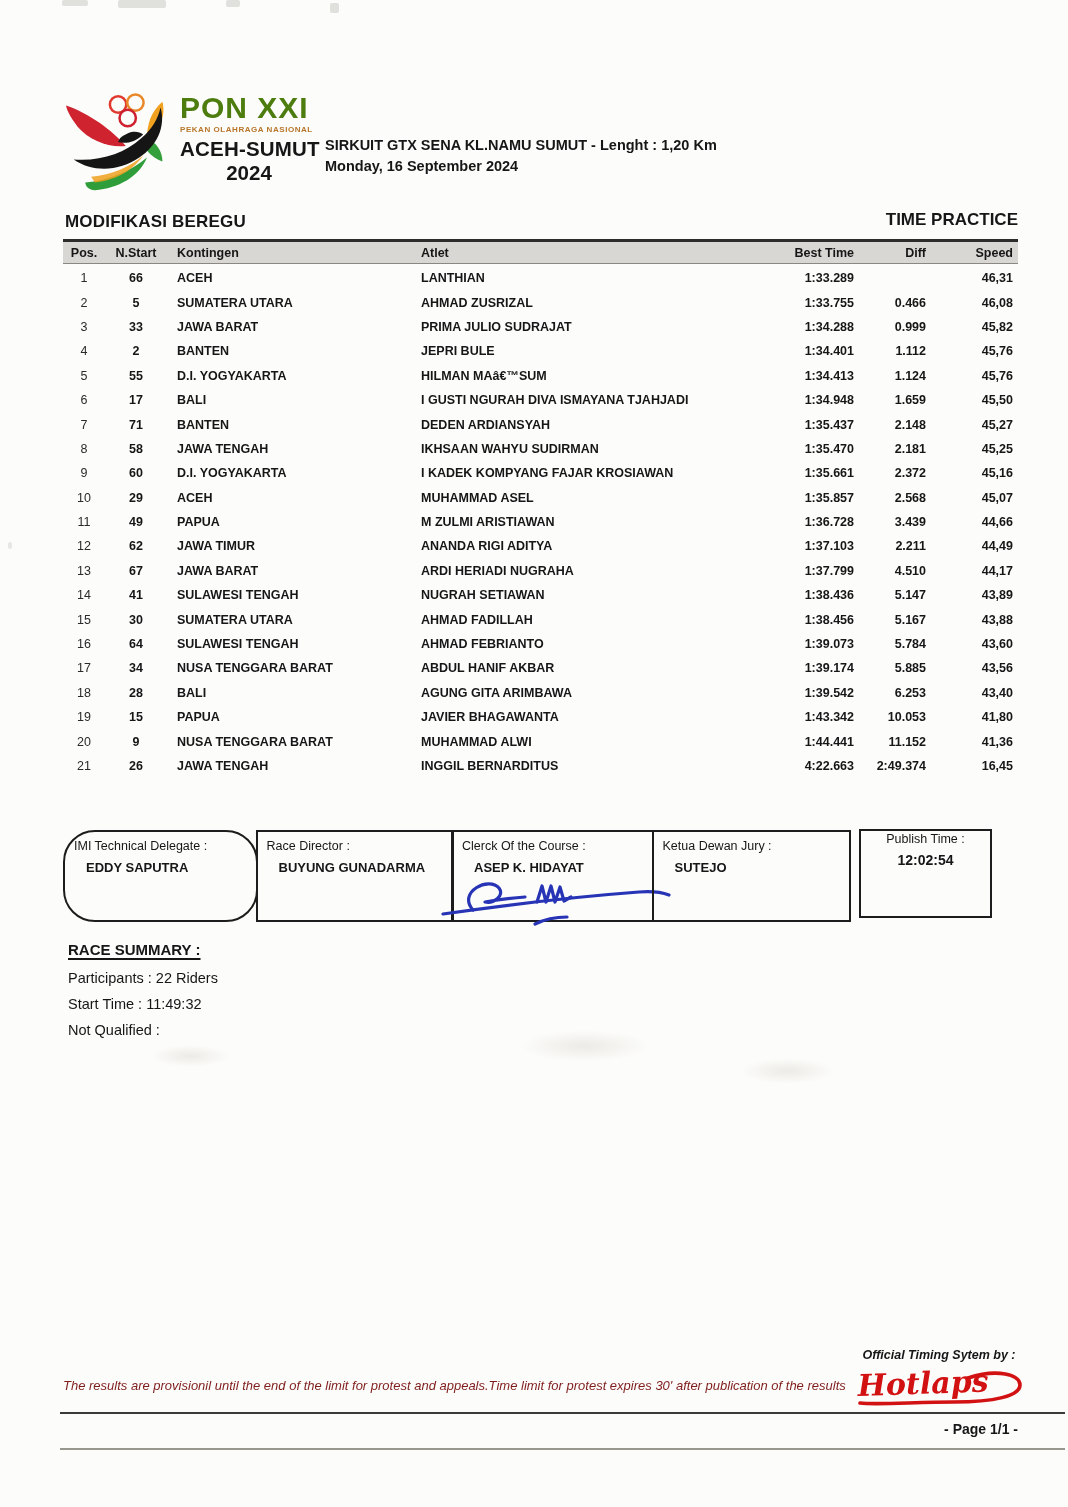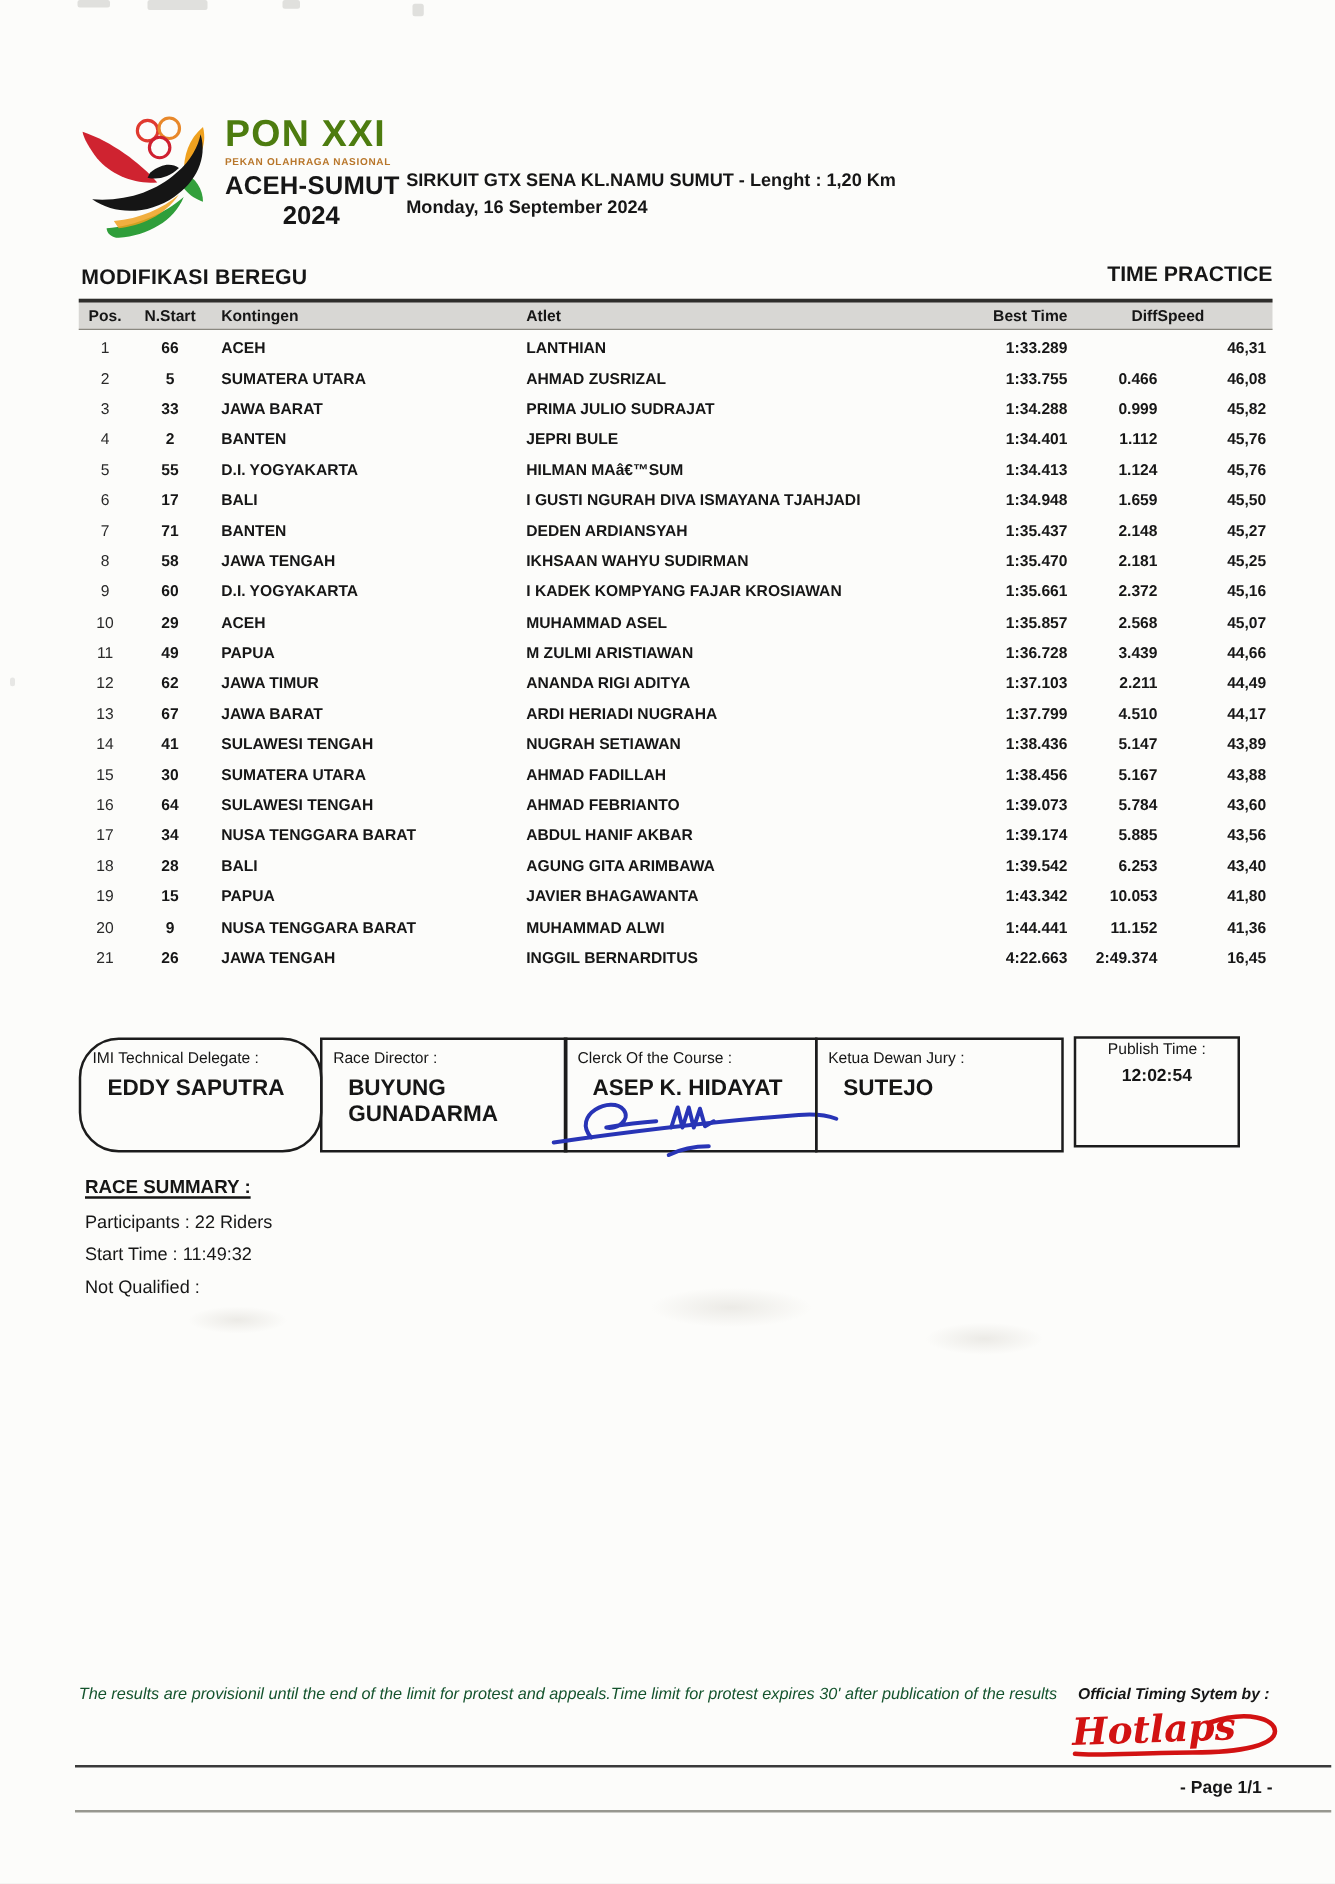--- a/index.html
+++ b/index.html
@@ -35,46 +35,46 @@
   .trow{height:24.4px;font-size:12.5px;}
   .c-pos{text-align:center;font-weight:400;color:#2a2a2a;}
   .c-nstart{text-align:center;font-weight:700;}
   .c-kont{padding-left:10px;font-weight:700;}
   .c-atlet{padding-left:6px;font-weight:700;}
   .c-best{text-align:right;font-weight:600;}
   .c-diff{text-align:right;font-weight:600;}
   .c-speed{text-align:right;font-weight:600;padding-right:5px;}
   .h-pos{text-align:center;} .h-nstart{text-align:center;} .h-kont{padding-left:10px;}
   .h-atlet{padding-left:6px;} .h-best{text-align:right;} .h-diff{text-align:right;}
-  .h-speed{padding-right:5px;}
+  .h-speed{text-align:right;padding-right:5px;}
 
   
   .officials{position:absolute;left:63px;top:830px;height:92px;display:flex;}
   .obox{border:2.5px solid #1c1c1c;box-sizing:border-box;padding:7px 9px;position:relative;height:92px;}
   .obox + .obox{margin-left:-2.5px;}
   .ob1{width:195px;border-radius:32px;} .ob2{width:198px;} .ob3{width:203px;} .ob4{width:199px;}
   .obox-label{font-size:12.5px;font-weight:500;}
-  .obox-name{font-size:18px;font-weight:700;margin-top:7px;padding-left:12px;}
+  .obox-name{font-size:13px;font-weight:700;margin-top:7px;padding-left:12px;}
   .sig-svg{position:absolute;left:-14px;top:38px;width:238px;height:62px;overflow:visible;}
   .publish-box{position:absolute;left:859px;top:829px;width:133px;height:89px;
                border:2.5px solid #1c1c1c;box-sizing:border-box;padding:1px 9px;text-align:center;}
   .publish-value{font-size:14px;font-weight:700;margin-top:6px;}
 
   
   .race-summary{position:absolute;left:68px;top:941px;}
   .rs-heading{font-size:15px;font-weight:800;text-decoration:underline;text-decoration-thickness:2px;
               text-underline-offset:3px;margin-bottom:7px;}
   .rs-line{font-size:14.5px;font-weight:500;line-height:26px;}
 
   
   .timing-label{position:absolute;left:853px;top:1348px;width:172px;text-align:center;
                 font-size:12.5px;font-weight:700;font-style:italic;}
   .hotlaps{position:absolute;left:846px;top:1362px;width:180px;height:52px;}
   .fline1{position:absolute;left:60px;top:1412px;width:1005px;border-top:2px solid #3a3a3a;}
-  .disclaimer{position:absolute;left:63px;top:1347px;width:810px;font-size:13px;font-style:italic;font-weight:500;color:#14532d;}
+  .disclaimer{position:absolute;left:63px;top:1378px;width:810px;font-size:13px;font-style:italic;font-weight:500;color:#7f1d1d;}
   .page-num{position:absolute;left:898px;top:1421px;width:120px;text-align:right;font-size:14px;font-weight:700;}
   .fline2{position:absolute;left:60px;top:1448px;width:1005px;border-top:2px solid #97978f;}
 </style>
 </head>
 <body>
 
 <div class="page">
 
   <div class="spk" style="left:62px;top:0;width:26px;height:6px;"></div>
   <div class="spk" style="left:118px;top:0;width:48px;height:8px;"></div>

